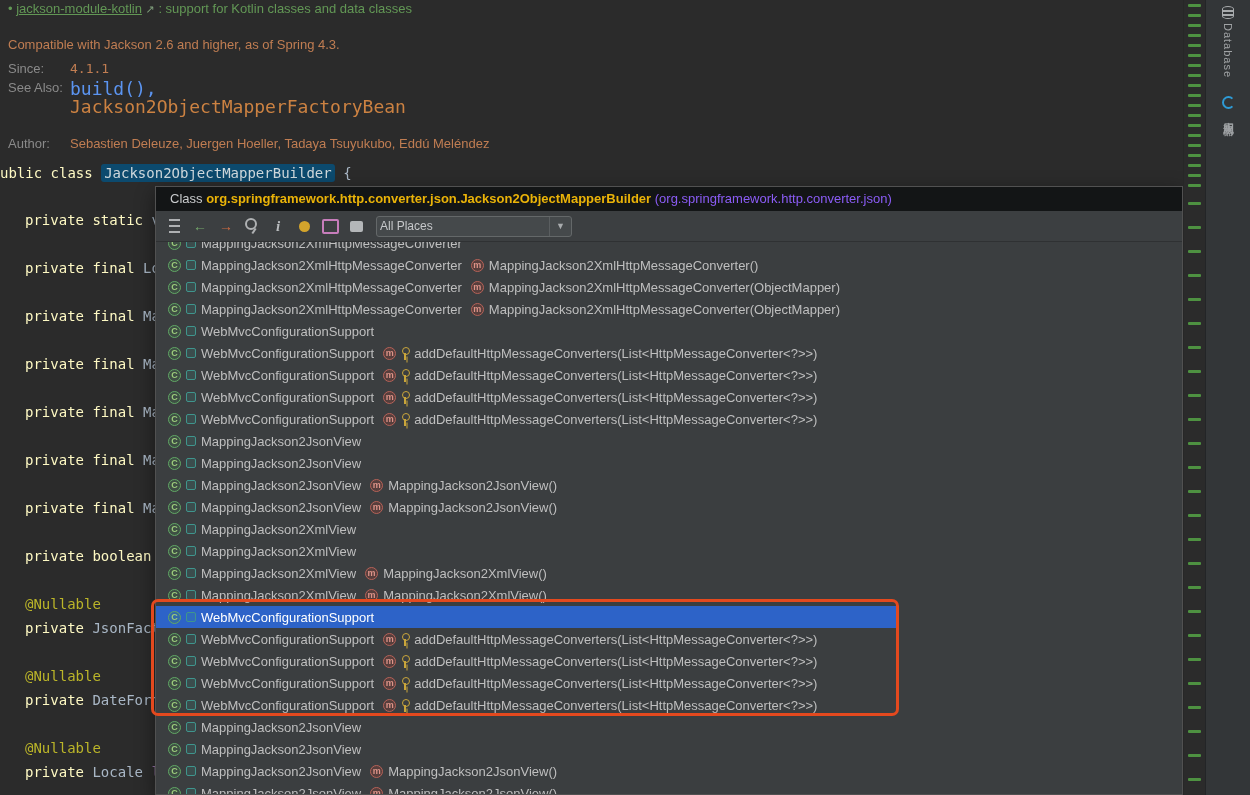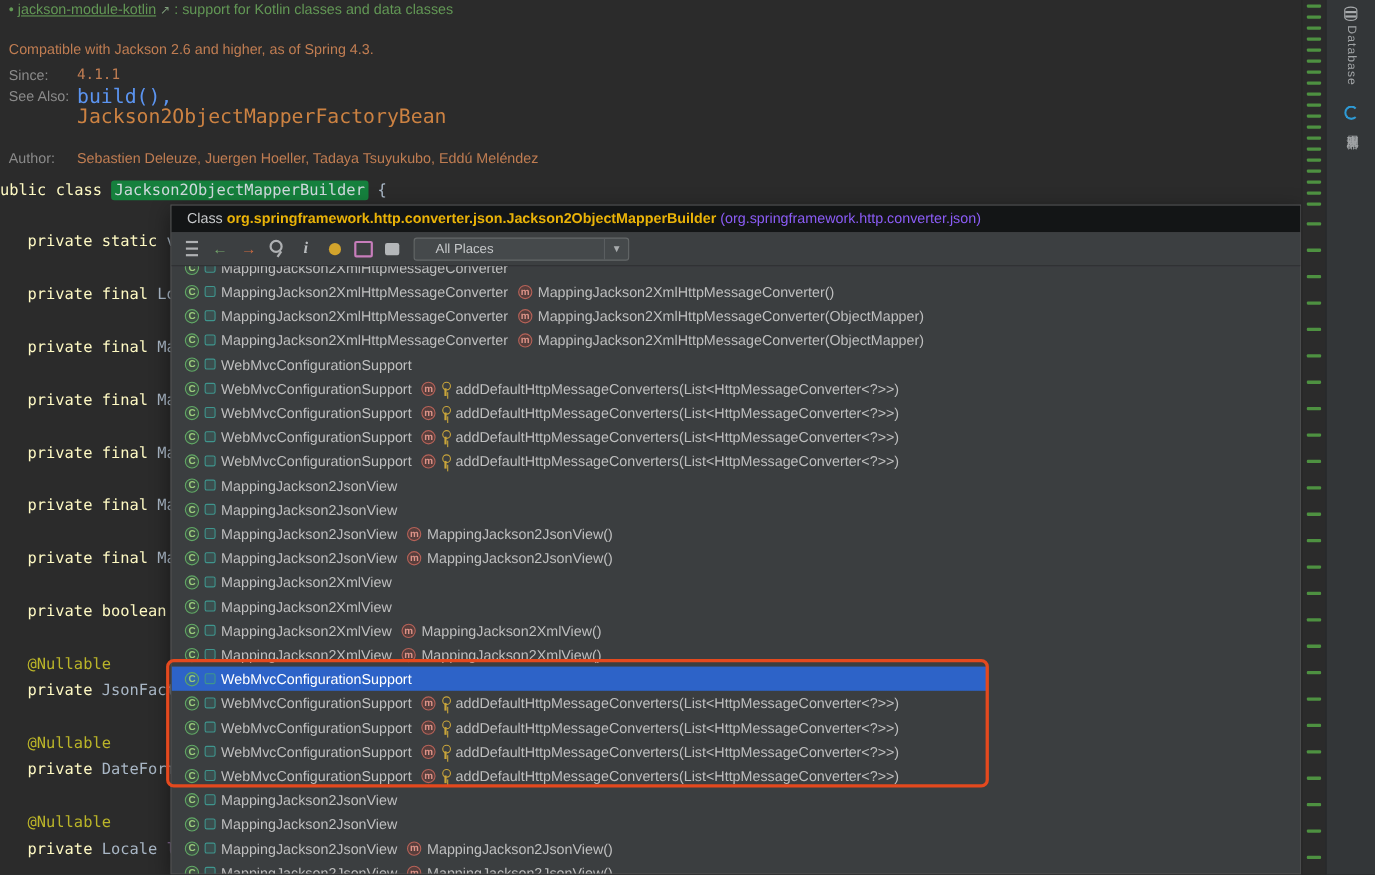--- a/index.html
+++ b/index.html
@@ -12,21 +12,21 @@
   .doc-green { color:#629755; }
   .doc-orange { color:#C07D52; }
   .doc-label { color:#8A8A8A; }
   .ext-arrow { color:#7F9E7B; font-size:11px; }
   .seealso-col { position:absolute; top:80px; left:70px; display:flex; flex-direction:column; }
   .seealso-col .doclink { font-size:18px; line-height:17.5px; font-family:"DejaVu Sans Mono", monospace; }
   .seealso-col .link { color:#5B94F0; }
   .seealso-col .class-link { color:#CC8242; }
 
   .class-decl { position:absolute; top:163px; left:0; font-family:"DejaVu Sans Mono", monospace; font-size:14px; line-height:20px; white-space:pre; color:#A9B7C6; }
-  .decl-name { background:#15803d; border-radius:3px; padding:1px 3px; color:#CFD8DC; }
+  .decl-name { background:#0c4a6e; border-radius:3px; padding:1px 3px; color:#CFD8DC; }
 
   .code-line { position:absolute; left:25px; font-family:"DejaVu Sans Mono", monospace; font-size:14px; line-height:19px; white-space:pre; }
   .c-kw { color:#fef9c3; }
   .c-plain { color:#A9B7C6; }
   .c-ann { color:#BBB529; }
   .c-field { color:#9876AA; }
 
   
   .popup { position:absolute; left:155px; top:186px; width:1028px; height:609px; background:#3B3E40; border:1px solid #515151; z-index:10; box-shadow:0 6px 18px rgba(0,0,0,.45); }
   .popup-header { height:24px; line-height:24px; background:#131516; padding:0 14px; font-size:13px; color:#C9CBCD; white-space:nowrap; overflow:hidden; }
@@ -36,21 +36,21 @@
   .tb-icon { width:20px; height:20px; display:flex; align-items:center; justify-content:center; border-radius:3px; flex:none; position:relative; font-size:13px; cursor:pointer; }
   .group-by-icon::before { content:""; width:11px; height:10px; border-top:2px solid #AFB1B3; border-bottom:2px solid #AFB1B3; background:linear-gradient(#AFB1B3,#AFB1B3) center/11px 2px no-repeat; }
   .previous-occurrence-icon::before { content:"←"; color:#74A86B; font-weight:bold; font-size:14px; }
   .next-occurrence-icon::before { content:"→"; color:#CE6A41; font-weight:bold; font-size:14px; }
   .pin-icon::before { content:""; width:8px; height:8px; border:2px solid #AFB1B3; border-radius:50%; transform:translate(-1px,-2px); }
   .pin-icon::after { content:""; position:absolute; width:2px; height:6px; background:#AFB1B3; bottom:2px; left:11px; transform:rotate(35deg); }
   .info-icon::before { content:"i"; color:#B9BCBE; font-family:"Liberation Serif", serif; font-style:italic; font-weight:bold; font-size:15px; }
   .colors-icon::before { content:""; width:11px; height:11px; border-radius:50%; background:#D3A42C; }
   .export-icon::before { content:""; width:13px; height:11px; border:2px solid #C77DBB; border-radius:2px; }
   .preview-icon::before { content:""; width:13px; height:11px; background:#B4B7B9; border-radius:2px; }
-  .scope-combo { margin-left:4px; width:196px; height:21px; background:#45494B; border:1px solid #646869; border-radius:3px; display:flex; align-items:center; padding:0 0 0 19px; font-size:12px; color:#C6C8CA; cursor:pointer; }
+  .scope-combo { margin-left:4px; width:196px; height:21px; background:#45494B; border:1px solid #646869; border-radius:3px; display:flex; align-items:center; padding:0 0 0 3px; font-size:12px; color:#C6C8CA; cursor:pointer; }
   .combo-caret { margin-left:auto; height:100%; display:flex; align-items:center; padding:0 6px; border-left:1px solid 5A5E60; border-left:1px solid #5A5E60; color:#A9ACAE; font-size:9px; }
 
   .popup-list { position:absolute; top:55px; left:0; right:0; bottom:0; overflow:hidden; }
   .row { height:22px; display:flex; align-items:center; gap:5px; padding-left:12px; font-size:13px; color:#BFBFBF; white-space:nowrap; cursor:pointer; }
   .row:first-child { margin-top:-10px; }
   .row.selected { background:linear-gradient(to right, #2D63C8 0, #2D63C8 742px, transparent 742px); color:#FFFFFF; }
   .ic-class { width:13px; height:13px; border-radius:50%; border:1px solid #61A865; background:rgba(73,130,78,.25); color:#9CCB7C; font-size:9px; font-weight:bold; display:flex; align-items:center; justify-content:center; flex:none; }
   .ic-file { width:10px; height:10px; border-radius:2px; border:1.5px solid #3F958D; background:rgba(63,149,141,.18); flex:none; }
   .ic-method { width:13px; height:13px; border-radius:50%; border:1px solid #B66258; background:rgba(146,62,52,.32); color:#DE9489; font-size:9px; font-weight:bold; display:flex; align-items:center; justify-content:center; flex:none; margin-left:4px; }
   .ic-key { width:8px; height:13px; position:relative; flex:none; }

